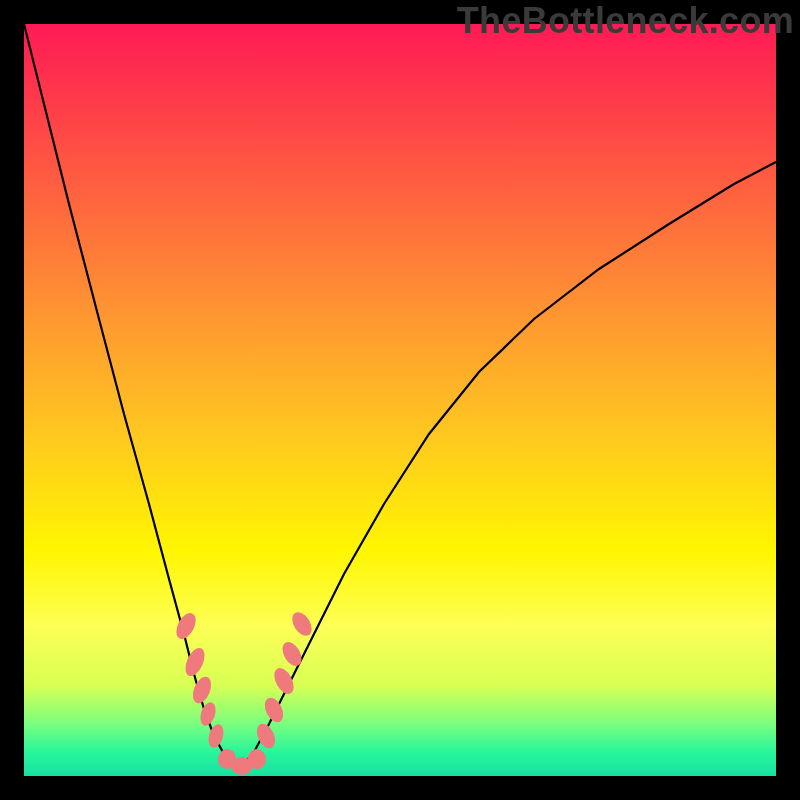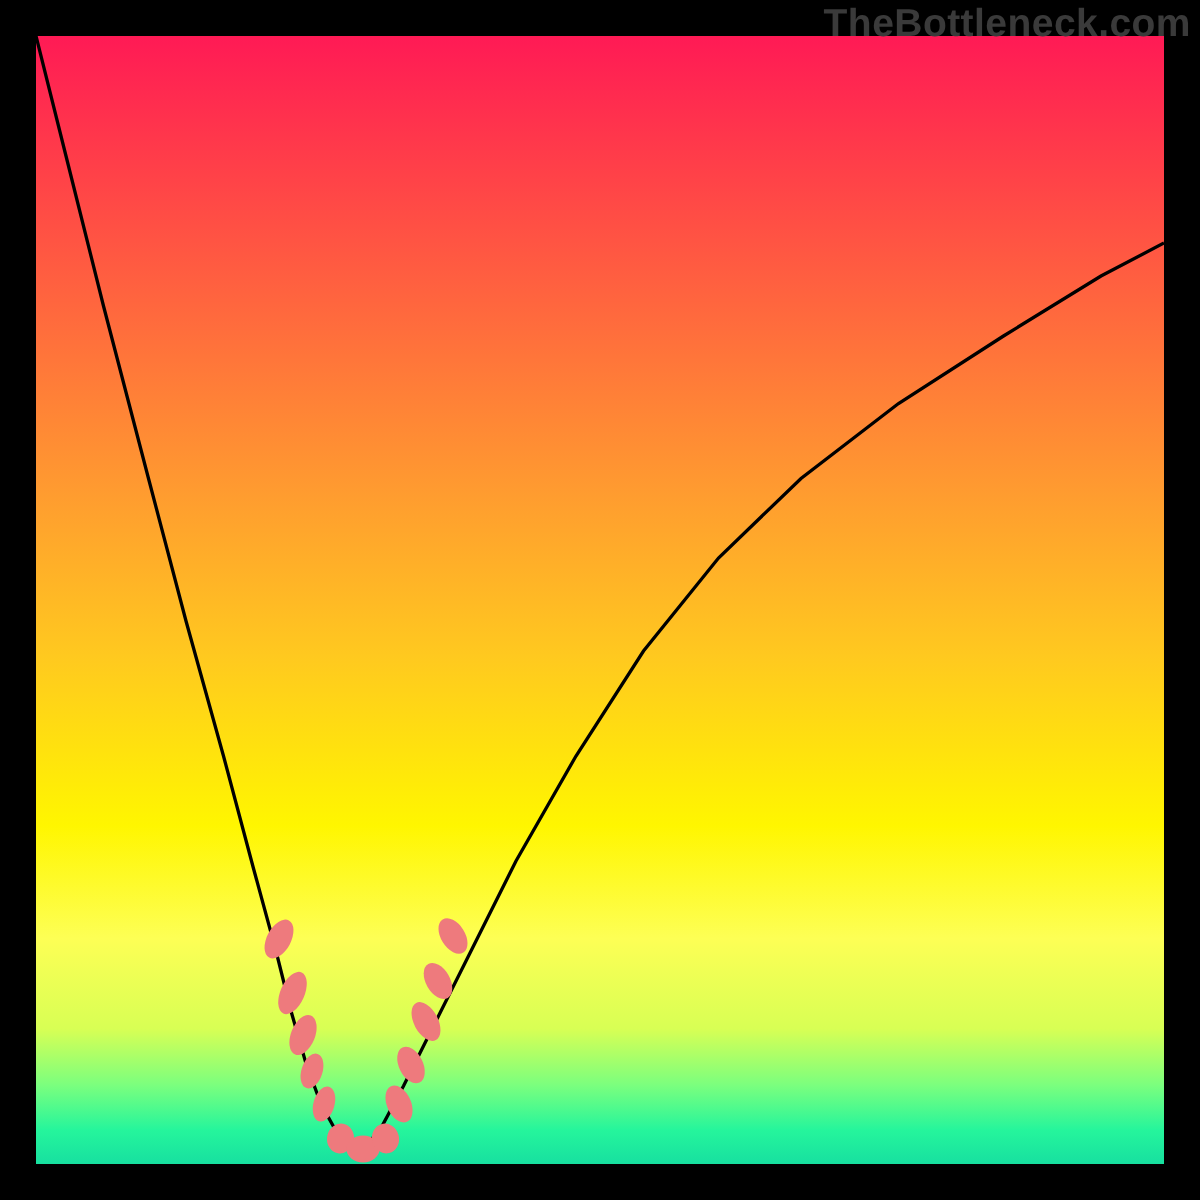--- a/index.html
+++ b/index.html
@@ -45,21 +45,21 @@
       #17e0a0 100%
     );
   }
   .watermark {
     position: absolute;
     top: 0px;
     right: 6px;
     color: #3a3a3a;
     font-family: Arial, sans-serif;
     font-weight: bold;
-    font-size: 26px;
+    font-size: 36px;
     letter-spacing: 0.3px;
     user-select: none;
   }
   svg {
     position: absolute;
     inset: 0;
   }
   .curve {
     fill: none;
     stroke: #000;

